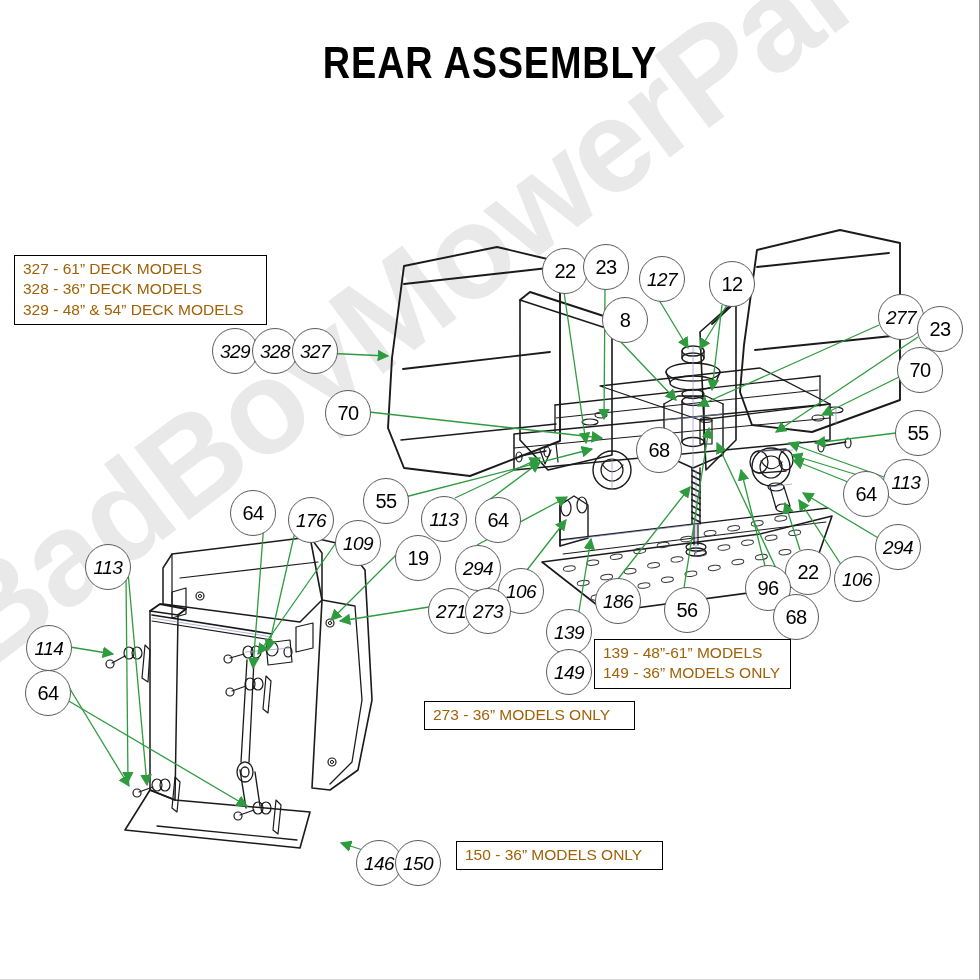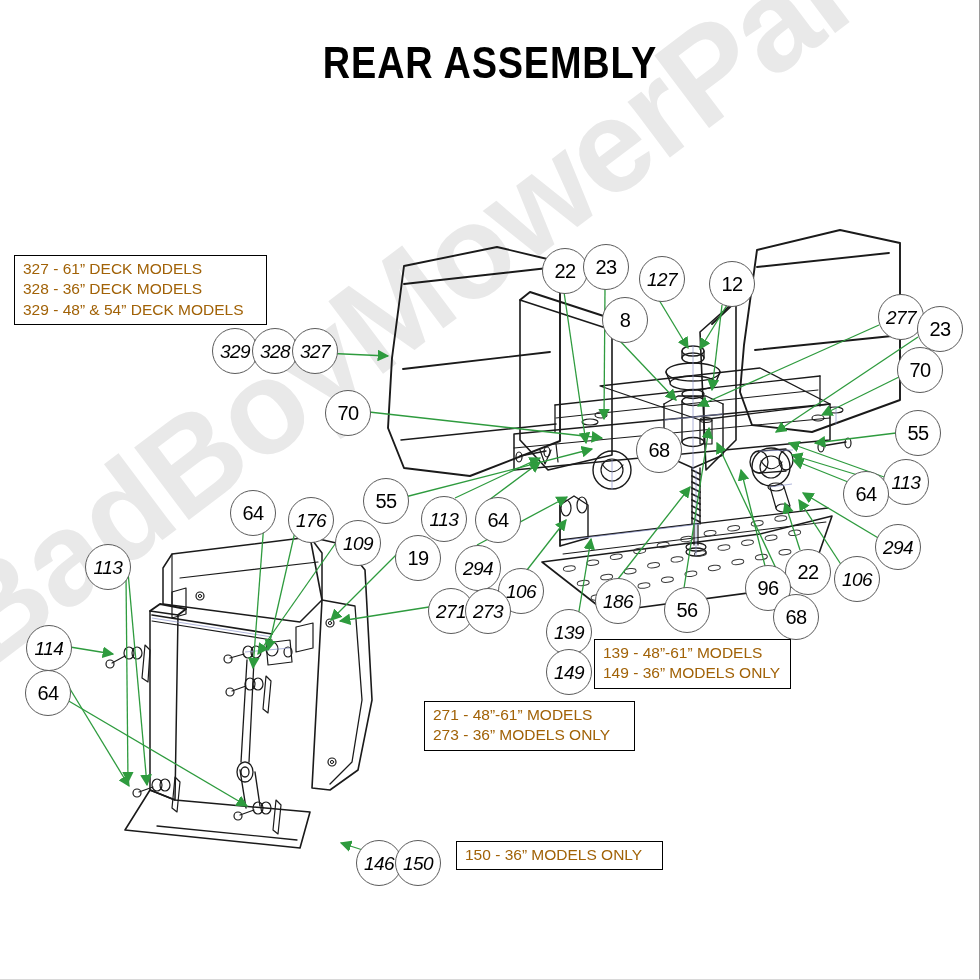--- a/index.html
+++ b/index.html
@@ -443,21 +443,20 @@
       <div class="lbox" style="left: 14px; top: 255px; width: 238px;">
         <div>327 - 61” DECK MODELS</div>
         <div>328 - 36” DECK MODELS</div>
         <div>329 - 48” &amp; 54” DECK MODELS</div>
       </div>
       <div class="lbox" style="left: 594px; top: 639px; width: 182px;">
         <div>139 - 48”-61” MODELS</div>
         <div>149 - 36” MODELS ONLY</div>
       </div>
       <div class="lbox" style="left: 424px; top: 701px; width: 196px;">
-        <div>271 - 48”-61” MODELS</div>
         <div>273 - 36” MODELS ONLY</div>
       </div>
       <div class="lbox" style="left: 456px; top: 841px; width: 192px;">
         <div>150 - 36” MODELS ONLY</div>
       </div>
     </div>
 
 </div>
 
 </body></html>

